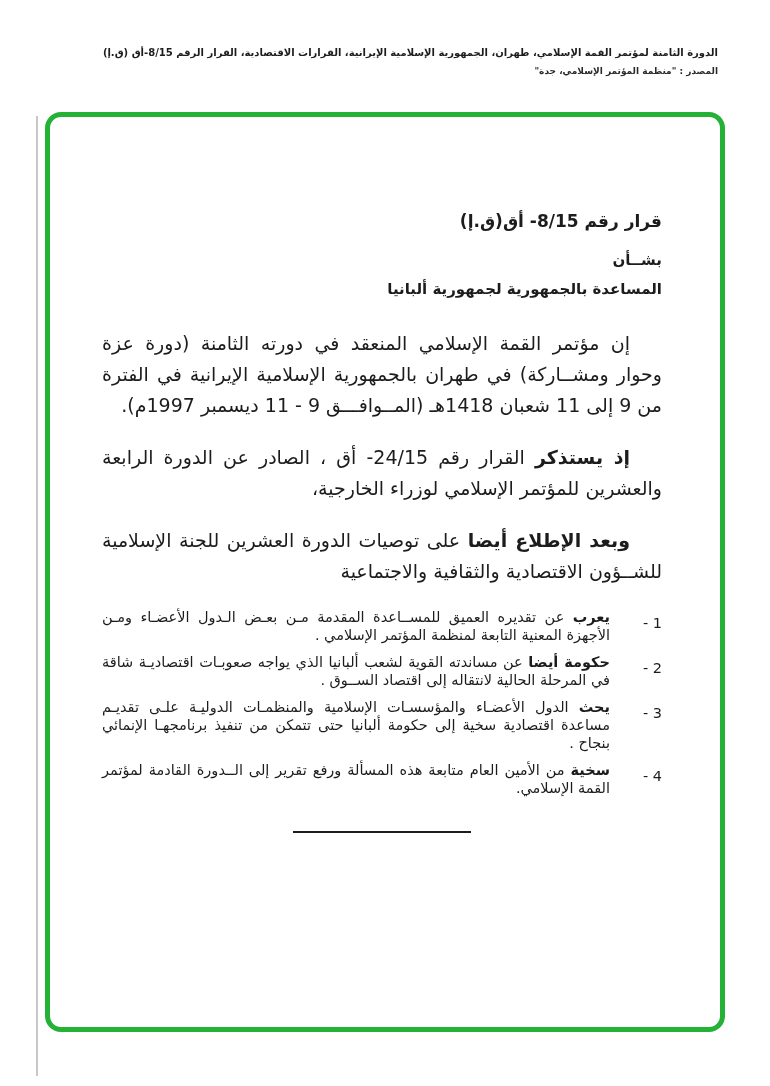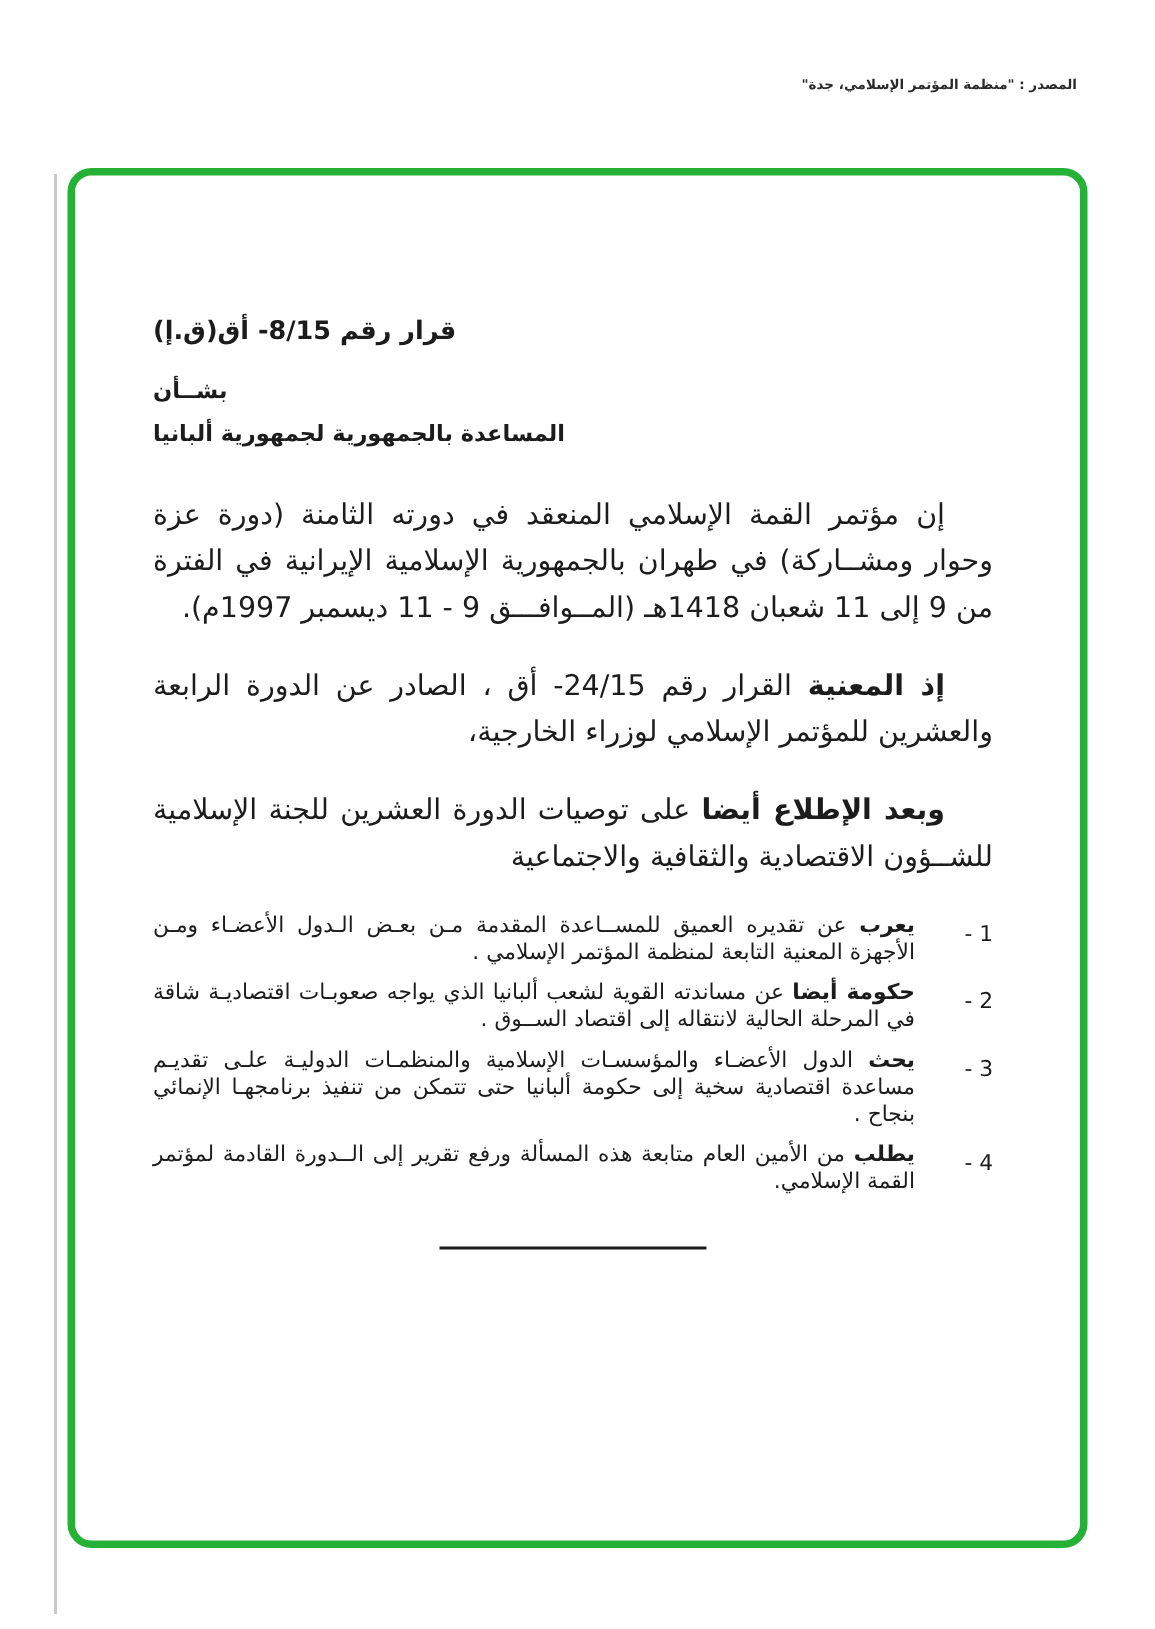--- a/index.html
+++ b/index.html
@@ -25,21 +25,21 @@
     width: 680px; height: 920px;
     border: 5px solid #25b135;
     border-radius: 16px;
     background: #ffffff;
   }
   .content {
     position: absolute; inset: 0;
     padding: 94px 58px 0 52px;
     direction: rtl;
   }
-  .title-block { text-align: left; margin-bottom: 30px; }
+  .title-block { text-align: right; margin-bottom: 30px; }
   .title-line1 { font-size: 17px; font-weight: bold; margin-bottom: 20px; }
   .title-line2 { font-size: 15px; font-weight: bold; margin-bottom: 11px; letter-spacing: 1px; }
   .title-line3 { font-size: 15px; font-weight: bold; }
   .para {
     font-size: 19px; line-height: 31px;
     text-align: justify; text-align-last: right;
     margin-bottom: 21px;
   }
   .para.indent { text-indent: 32px; }
   .lead { font-weight: bold; }
@@ -55,37 +55,38 @@
   }
   .sep {
     width: 178px; height: 2px; background: #1c1c1c;
     margin: 34px auto 0;
   }
 </style>
 </head>
 <body>
 
 <div class="page-header">
+  <div class="line1">الدورة الثامنة لمؤتمر القمة الإسلامي، طهران، الجمهورية الإسلامية الإيرانية، القرارات الاقتصادية، القرار الرقم 8/15-أق (ق.إ)</div>
   <div class="line2">المصدر : "منظمة المؤتمر الإسلامي، جدة"</div>
 </div>
 
 <div class="scan-line"></div>
 
 <div class="green-box" style="border-color: rgb(37, 177, 53);">
   <div class="content">
 
     <div class="title-block">
       <div class="title-line1">قرار رقم 8/15- أق(ق.إ)</div>
       <div class="title-line2">بشــأن</div>
       <div class="title-line3">المساعدة بالجمهورية لجمهورية ألبانيا</div>
     </div>
 
     <p class="para indent"><span>إن مؤتمر القمة الإسلامي المنعقد في دورته الثامنة (دورة عزة وحوار ومشــاركة) في طهران بالجمهورية الإسلامية الإيرانية في الفترة من 9 إلى 11 شعبان 1418هـ (المــوافـــق 9 - 11 ديسمبر 1997م).</span></p>
 
-    <p class="para indent"><span class="lead">إذ المعنية</span> <span>القرار رقم 24/15- أق ، الصادر عن الدورة الرابعة والعشرين للمؤتمر الإسلامي لوزراء الخارجية،</span></p>
+    <p class="para indent"><span class="lead">إذ يستذكر</span> <span>القرار رقم 24/15- أق ، الصادر عن الدورة الرابعة والعشرين للمؤتمر الإسلامي لوزراء الخارجية،</span></p>
 
     <p class="para indent"><span class="lead">وبعد الإطلاع أيضا</span> <span>على توصيات الدورة العشرين للجنة الإسلامية للشــؤون الاقتصادية والثقافية والاجتماعية</span></p>
 
     <div class="items">
 
       <div class="item">
         <div class="item-marker">1 -</div>
         <div class="item-text"><span class="lead">يعرب</span> <span>عن تقديره العميق للمســاعدة المقدمة مـن بعـض الـدول الأعضـاء ومـن الأجهزة المعنية التابعة لمنظمة المؤتمر الإسلامي .</span></div>
       </div>
 
@@ -94,21 +95,21 @@
         <div class="item-text"><span class="lead">حكومة أيضا</span> <span>عن مساندته القوية لشعب ألبانيا الذي يواجه صعوبـات اقتصاديـة شاقة في المرحلة الحالية لانتقاله إلى اقتصاد الســوق .</span></div>
       </div>
 
       <div class="item">
         <div class="item-marker">3 -</div>
         <div class="item-text"><span class="lead">يحث</span> <span>الدول الأعضـاء والمؤسسـات الإسلامية والمنظمـات الدوليـة علـى تقديـم مساعدة اقتصادية سخية إلى حكومة ألبانيا حتى تتمكن من تنفيذ برنامجهـا الإنمائي بنجاح .</span></div>
       </div>
 
       <div class="item">
         <div class="item-marker">4 -</div>
-        <div class="item-text"><span class="lead">يطلب</span> <span>من الأمين العام متابعة هذه المسألة ورفع تقرير إلى الــدورة القادمة لمؤتمر القمة الإسلامي.</span></div>
+        <div class="item-text"><span class="lead">سخية</span> <span>من الأمين العام متابعة هذه المسألة ورفع تقرير إلى الــدورة القادمة لمؤتمر القمة الإسلامي.</span></div>
       </div>
 
     </div>
 
     <div class="sep"></div>
 
   </div>
 </div>
 
 </body></html>

